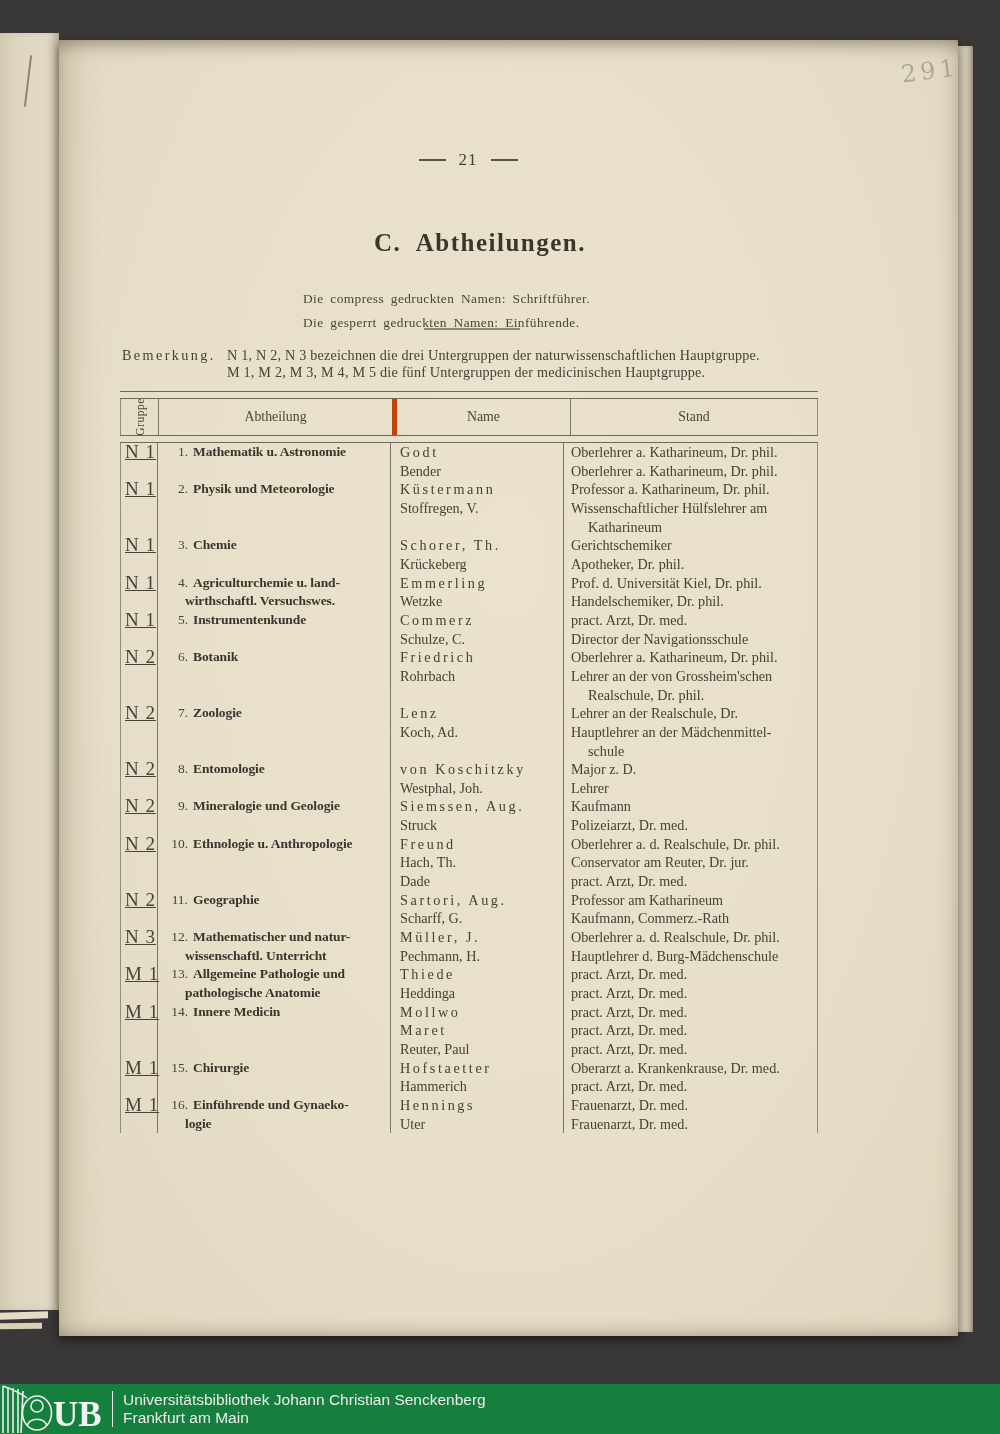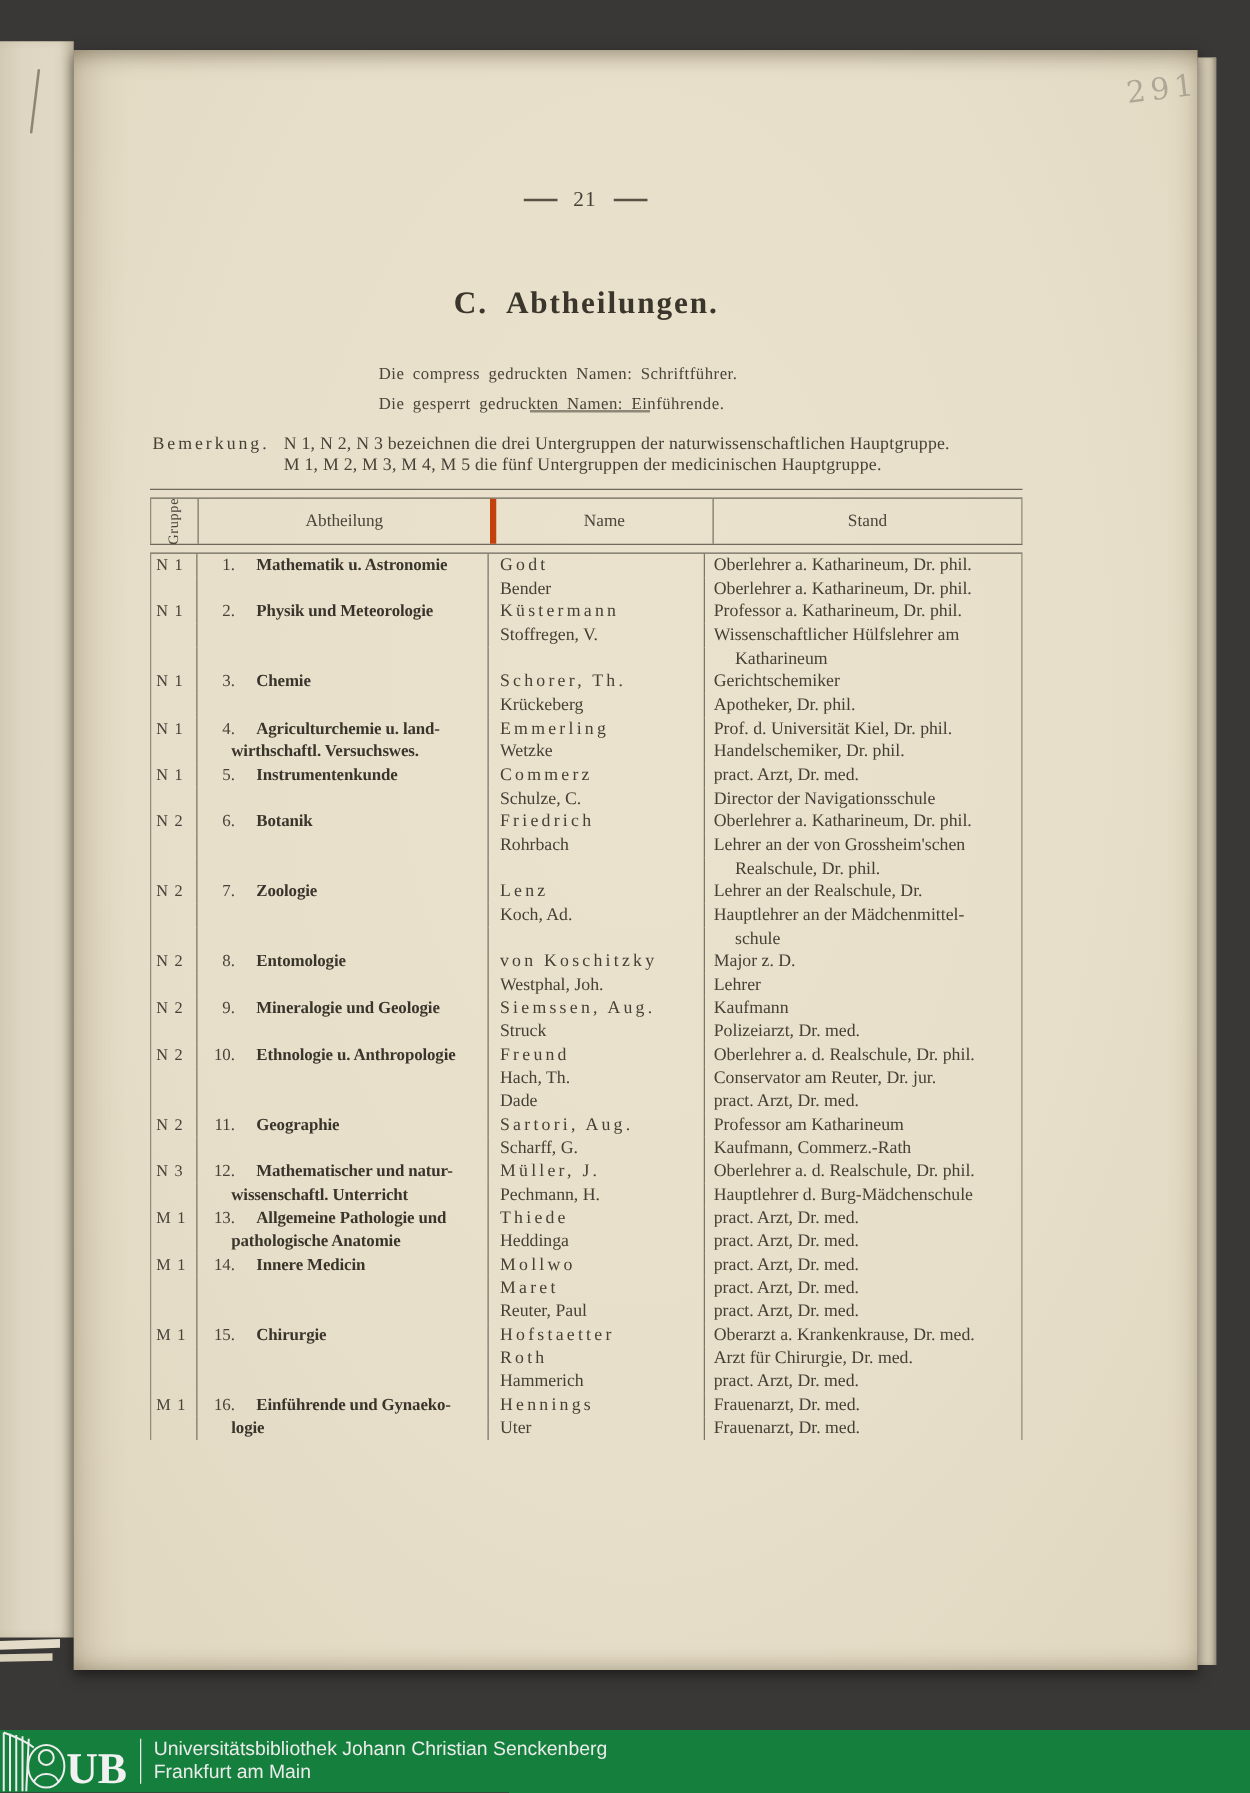--- a/index.html
+++ b/index.html
@@ -45,21 +45,21 @@
     letter-spacing:4px;transform:rotate(-7deg);opacity:.85;
   }
   .pageno{
     position:absolute;left:398px;top:150px;width:140px;height:20px;
     display:flex;align-items:center;justify-content:center;gap:13px;
   }
   .pageno .dash{width:27px;height:2px;background:#585146;}
   .pageno .num{font-size:17px;color:#454035;letter-spacing:1px;}
 
   .doc-title{
-    position:absolute;left:319px;top:229px;width:300px;text-align:center;
+    position:absolute;left:330px;top:229px;width:300px;text-align:center;
     font-size:25px;font-weight:bold;color:#3b362c;letter-spacing:1.5px;
     word-spacing:8px;
   }
   .intro{position:absolute;left:303px;width:360px;font-size:13.4px;color:#4a443a;
     letter-spacing:.4px;word-spacing:3px;white-space:nowrap;}
   .intro.l1{top:275px;margin-top:40px;}
   .intro.l2{top:291px;}
   .mini-rule{position:absolute;left:424px;top:328px;width:96px;height:1.5px;background:#8e8778;}
 
   .remark-label{
@@ -79,27 +79,27 @@
   .thead .hc{display:flex;align-items:center;justify-content:center;}
   .hc.g{width:37px;border-right:1px solid #7b7468;}
   .hc.a{width:233px;border-right:5px solid #c2410c;text-align:center;}
   .hc.n{width:173px;border-right:1px solid #7b7468;}
   .hc.s{flex:1;}
   .rot{transform:rotate(-90deg);font-size:11.5px;letter-spacing:.5px;white-space:nowrap;}
 
   .tbody{border-left:1px solid #938c7d;border-right:1px solid #938c7d;}
   .line{display:flex;height:18.66px;line-height:18.6px;white-space:nowrap;}
   .c{overflow:visible;}
-  .c.g{width:37px;border-right:1px solid #7b7468;font-size:13px;color:#48423a;
-       padding-left:4px;letter-spacing:1px;box-sizing:border-box;}
+  .c.g{width:37px;border-right:1px solid #7b7468;font-size:19px;color:#48423a;
+       padding-left:4px;letter-spacing:1px;box-sizing:border-box;text-decoration:underline;}
   .c.a{width:233px;border-right:1px solid #7b7468;box-sizing:border-box;padding-left:4px;
        font-size:13.5px;color:#3a352c;}
   .c.a .num{display:inline-block;width:26px;text-align:right;margin-right:5px;
        font-weight:normal;color:#48423a;}
-  .c.a .atxt{font-weight:bold;letter-spacing:-0.1px;margin-left:12px;}
+  .c.a .atxt{font-weight:bold;letter-spacing:-0.1px;}
   .c.a.cont .atxt{margin-left:23px;}
   .c.n{width:173px;border-right:1px solid #7b7468;box-sizing:border-box;padding-left:9px;
        font-size:14.2px;color:#464036;}
   .c.n.sp{letter-spacing:2.6px;}
   .c.s{flex:1;box-sizing:border-box;padding-left:7px;font-size:14.2px;color:#464036;}
   .c.s.ind{padding-left:24px;}
 
   
   .footer{
     position:absolute;left:0;top:1384px;width:1000px;height:50px;
@@ -354,26 +354,20 @@
           <div class="c g"></div>
           <div class="c a"></div>
           <div class="c n">Reuter, Paul</div>
           <div class="c s">pract. Arzt, Dr. med.</div>
         </div>
         <div class="line">
           <div class="c g">M 1</div>
           <div class="c a"><span class="num">15.</span><span class="atxt">Chirurgie</span></div>
           <div class="c n sp">Hofstaetter</div>
           <div class="c s">Oberarzt a. Krankenkrause, Dr. med.</div>
-        </div>
-        <div class="line">
-          <div class="c g"></div>
-          <div class="c a"></div>
-          <div class="c n sp">Roth</div>
-          <div class="c s">Arzt für Chirurgie, Dr. med.</div>
         </div>
         <div class="line">
           <div class="c g"></div>
           <div class="c a"></div>
           <div class="c n">Hammerich</div>
           <div class="c s">pract. Arzt, Dr. med.</div>
         </div>
         <div class="line">
           <div class="c g">M 1</div>
           <div class="c a"><span class="num">16.</span><span class="atxt">Einführende und Gynaeko-</span></div>

